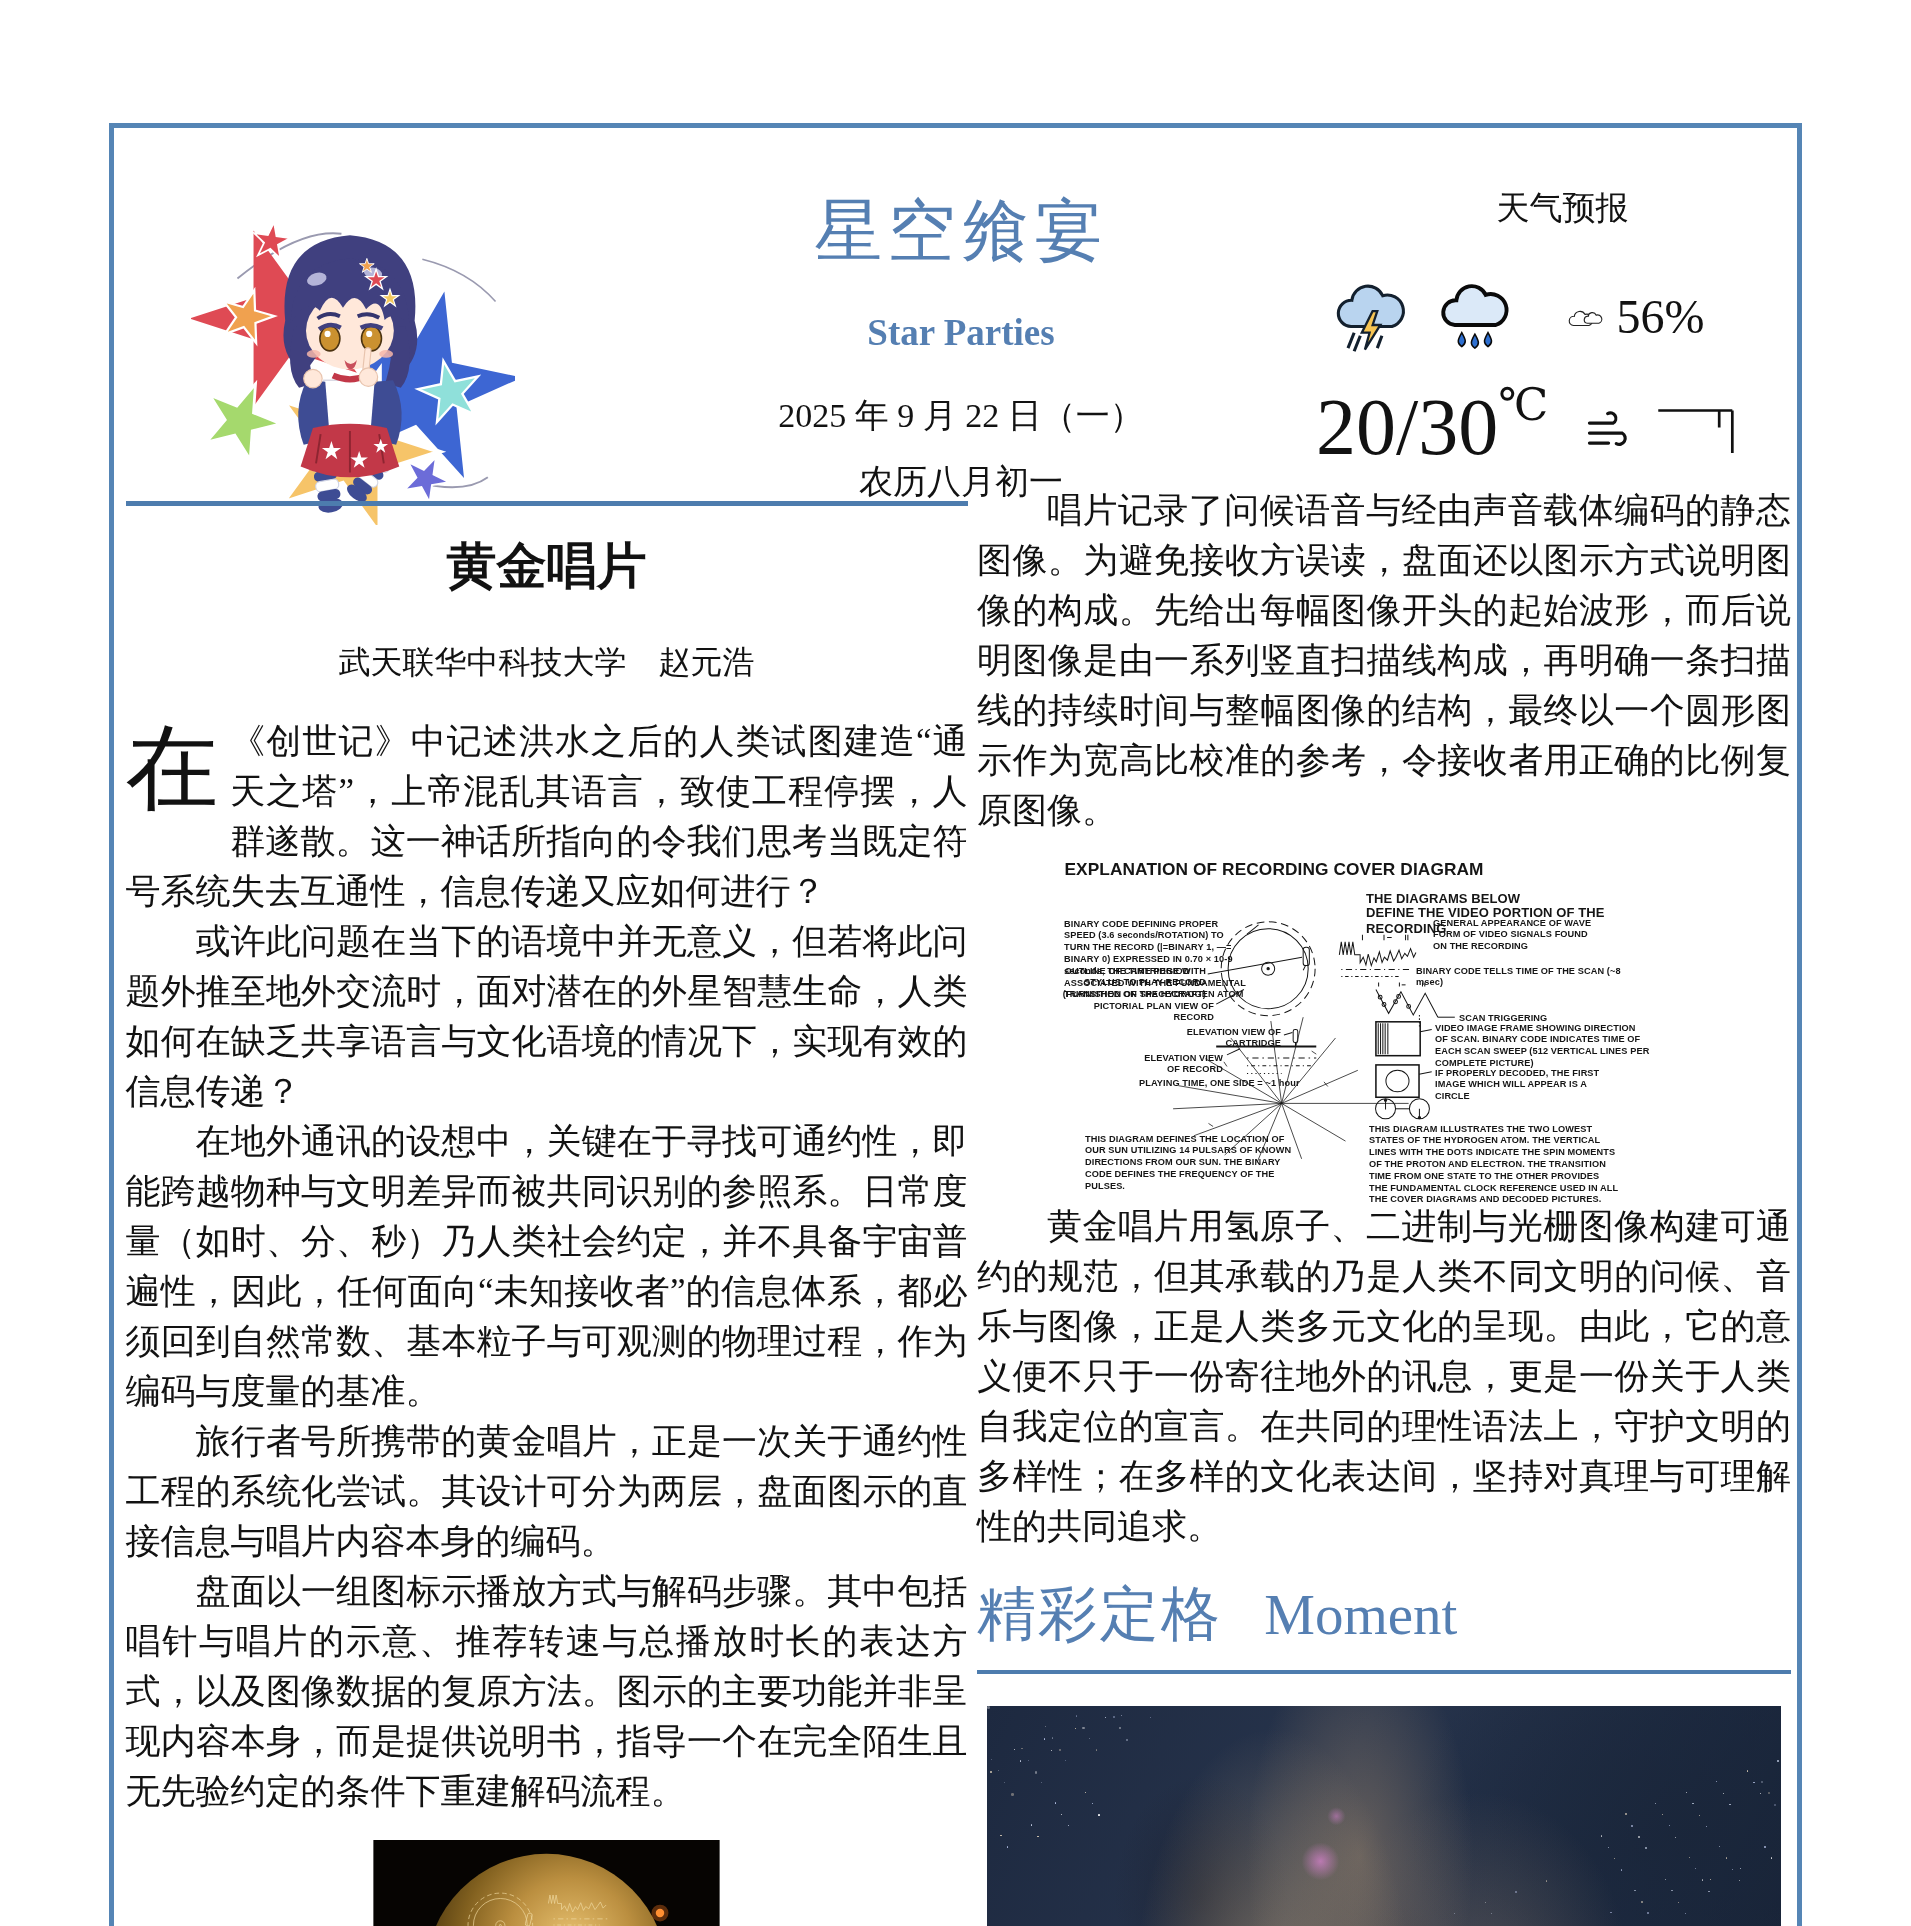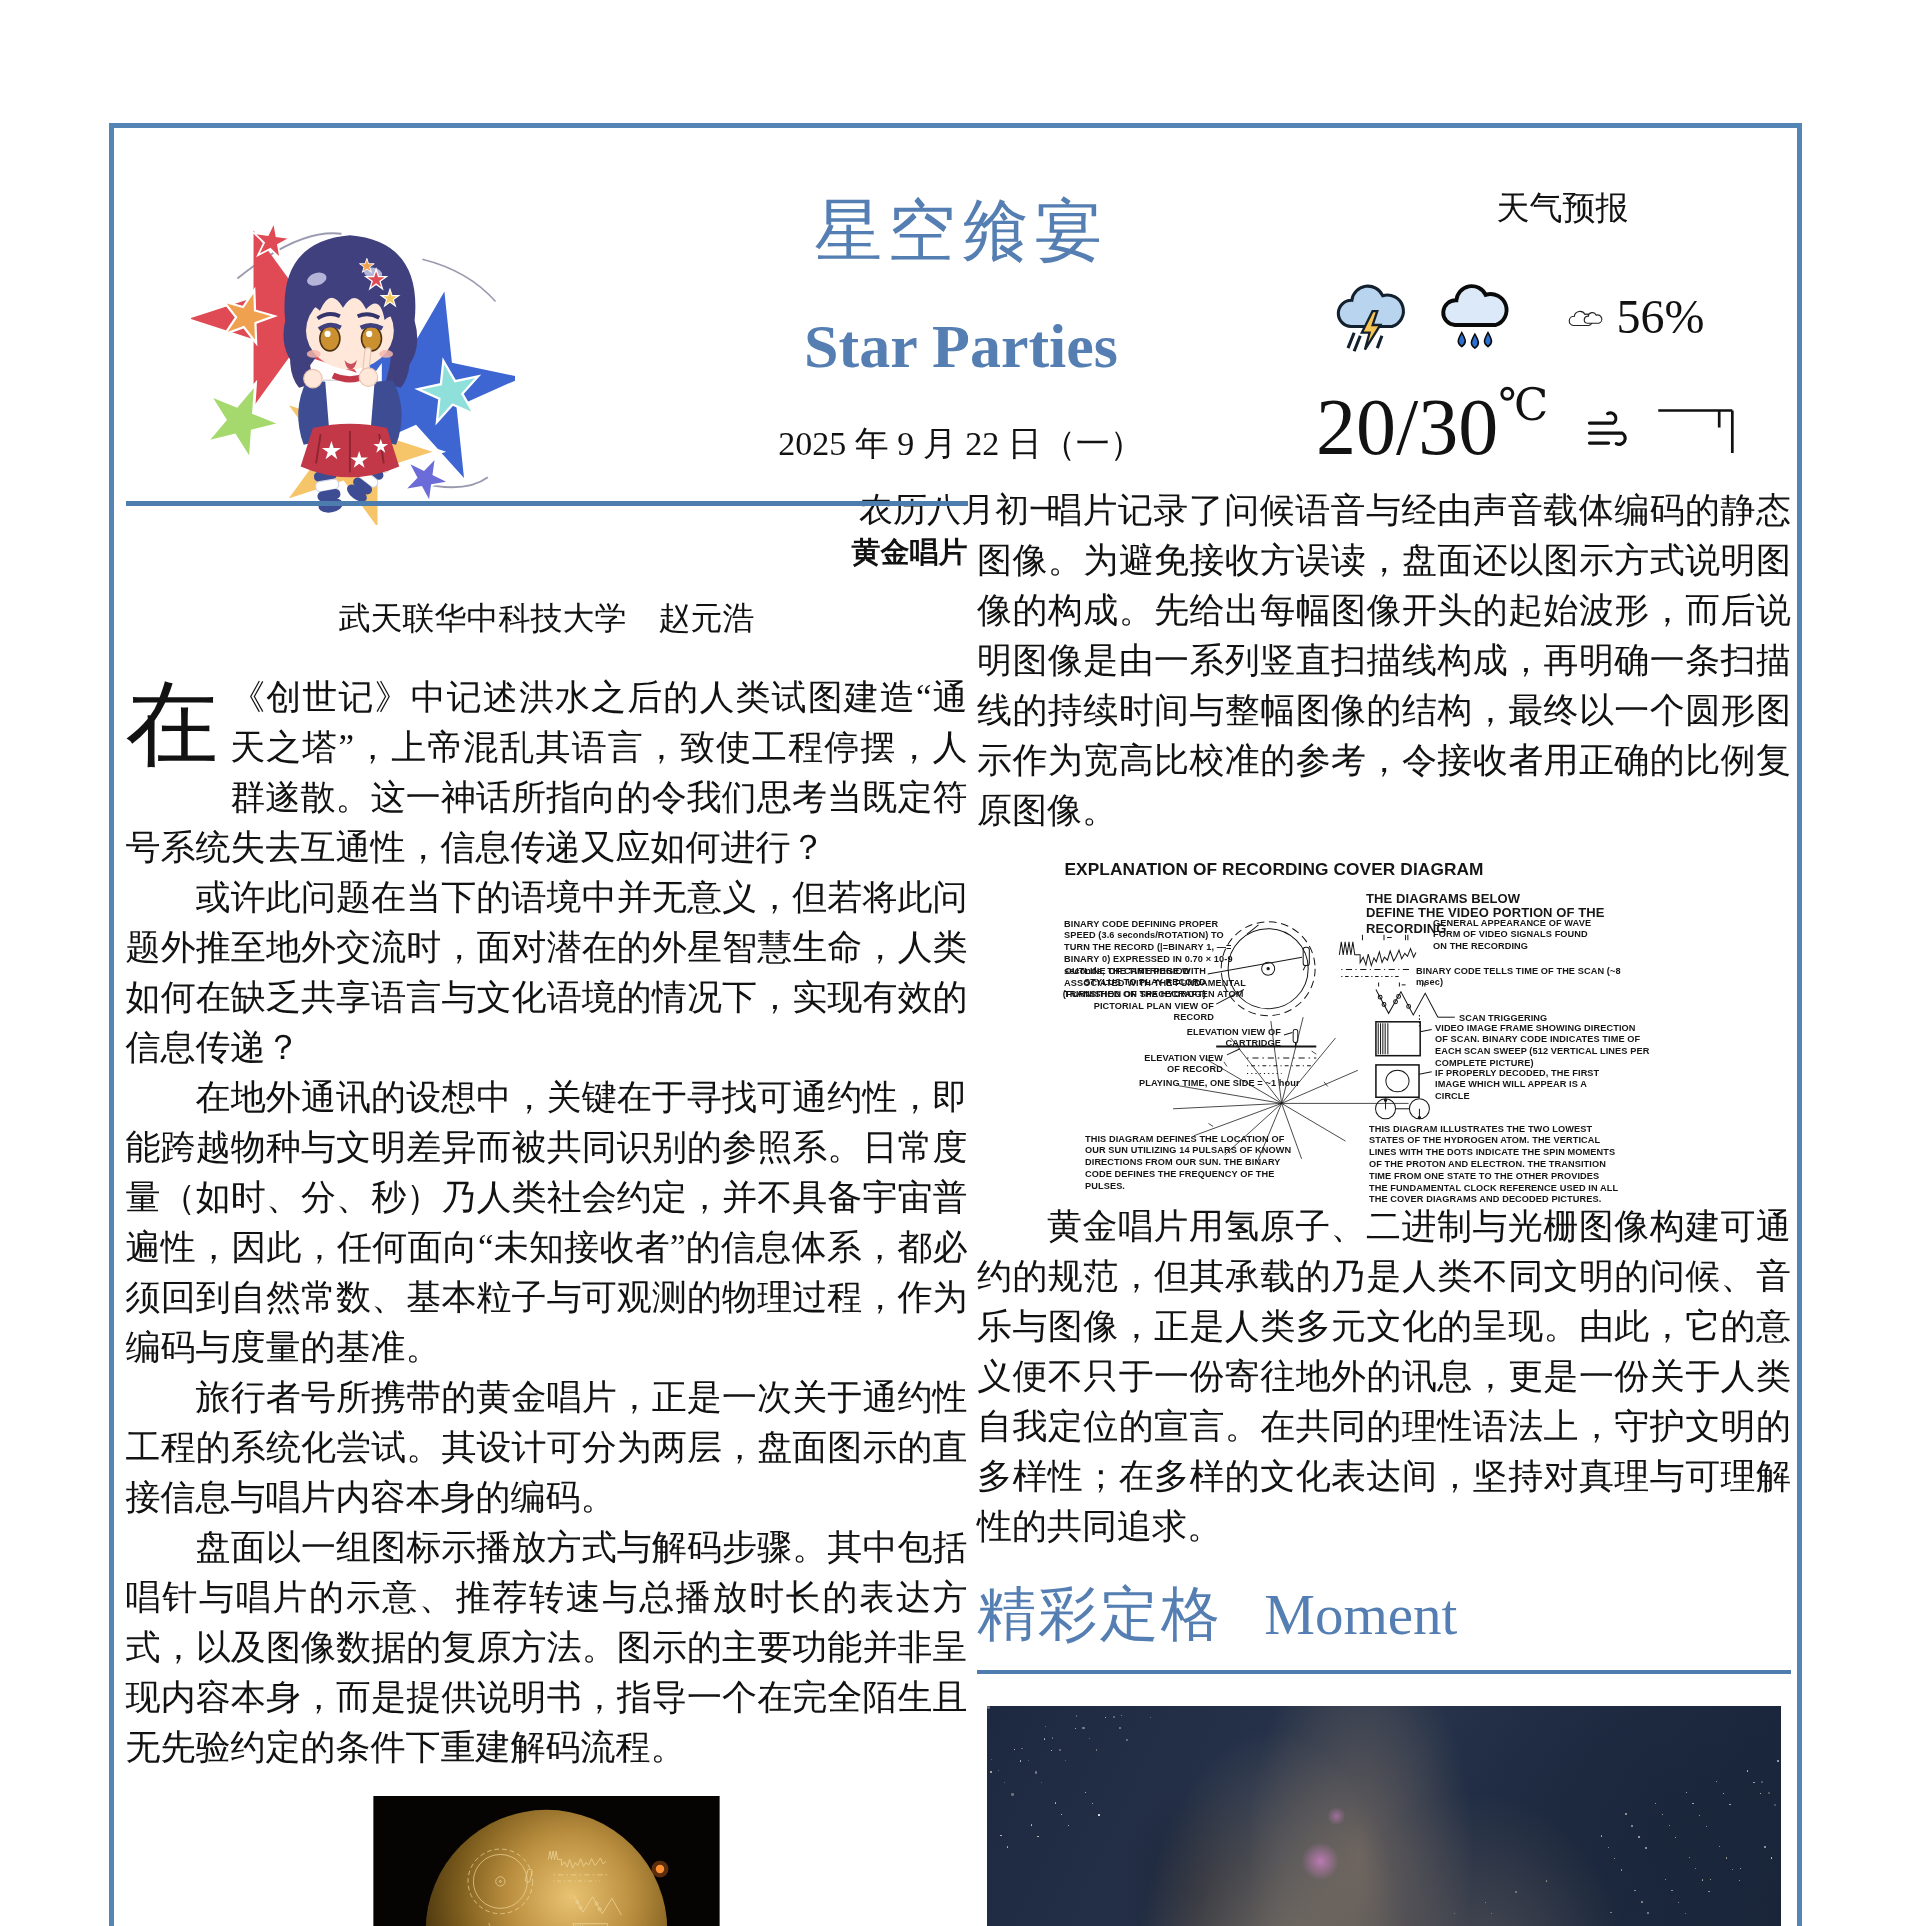--- a/index.html
+++ b/index.html
@@ -17,21 +17,21 @@
   .page{position:relative;width:1911px;height:2703px;overflow:hidden;background:#fff;}
   .frame{
     position:absolute;left:109px;top:123px;width:1693px;height:2471px;
     border:5px solid #5585b5;background:#fff;
   }
 
   
   .logo{position:absolute;left:77px;top:58px;width:324px;height:339px;}
   .masthead{position:absolute;left:566px;top:58px;width:562px;text-align:center;}
   .mast-title{font-size:68px;color:var(--accent);letter-spacing:5.4px;}
-  .mast-sub{font-size:62px;color:var(--accent);font-weight:bold;margin-top:34px;}
+  .mast-sub{font-size:37px;color:var(--accent);font-weight:bold;margin-top:34px;}
   .mast-date{font-size:34px;margin-top:39px;font-family:Liberation Serif, serif;}
   .mast-lunar{font-size:34px;margin-top:20px;}
 
   .weather{position:absolute;left:1202px;top:58px;width:493px;}
   .weather-title{font-size:33px;text-align:center;}
   .weather-row1{display:flex;align-items:center;gap:21.6px;margin-top:46px;padding-left:15.4px;}
   .hum-group{display:flex;align-items:center;gap:14px;margin-left:27px;}
   .hum-value{font-size:48px;}
   .weather-row2{display:flex;align-items:flex-start;margin-top:31px;}
   .temp-value{font-size:80px;line-height:1;}
@@ -41,21 +41,21 @@
   
   .col{position:absolute;top:358px;}
   .col-left{left:11.6px;width:842px;}
   .col-right{left:863px;width:814px;}
 
   .section-head{display:flex;align-items:baseline;gap:58px;color:var(--accent);}
   .section-head .zh{font-size:59px;letter-spacing:2.3px;}
   .section-head .en{font-size:57px;}
   .rule{height:4.2px;background:var(--rule);margin-top:15.4px;}
 
-  .article-title{font-size:29px;font-weight:bold;text-align:right;margin-top:27px;}
+  .article-title{font-size:50px;font-weight:bold;text-align:center;margin-top:27px;}
   .byline{font-size:32px;text-align:center;margin-top:16px;}
 
   .para{font-size:35px;line-height:50px;text-align:justify;text-indent:2em;margin:0;}
   .para.first{text-indent:0;margin-top:32px;}
   .dropcap{float:left;font-size:93px;line-height:97px;margin:3.1px 11.6px 0 0;}
 
   .figure-record{width:347px;height:267px;margin:23px auto 0;}
 
   .mt-sec{margin-top:22.3px;gap:42px;}
 

